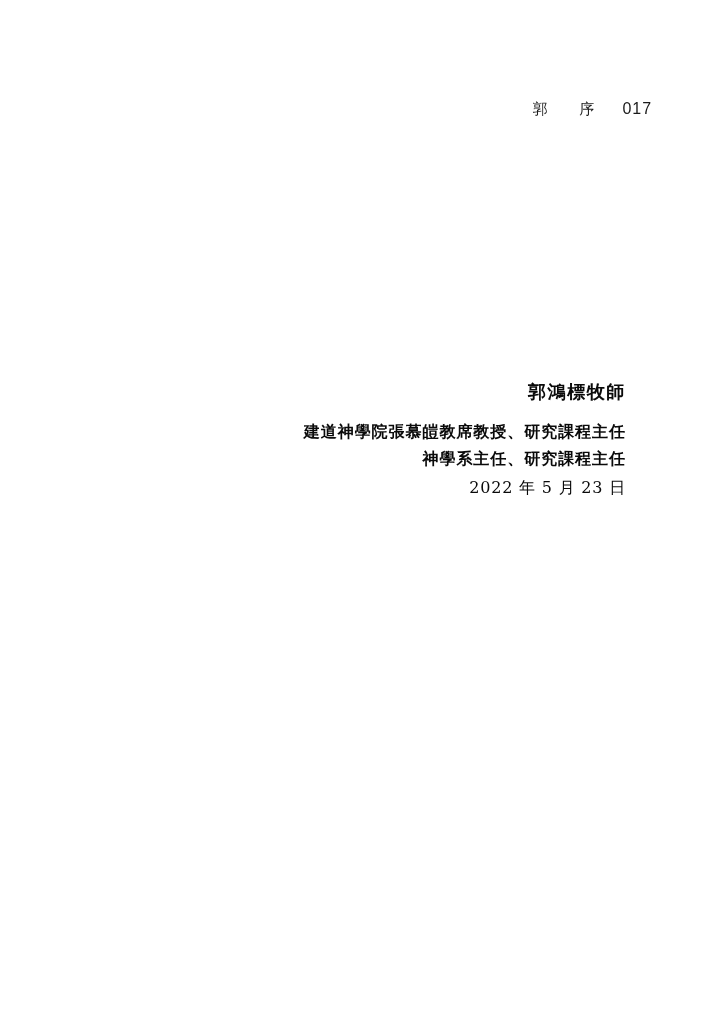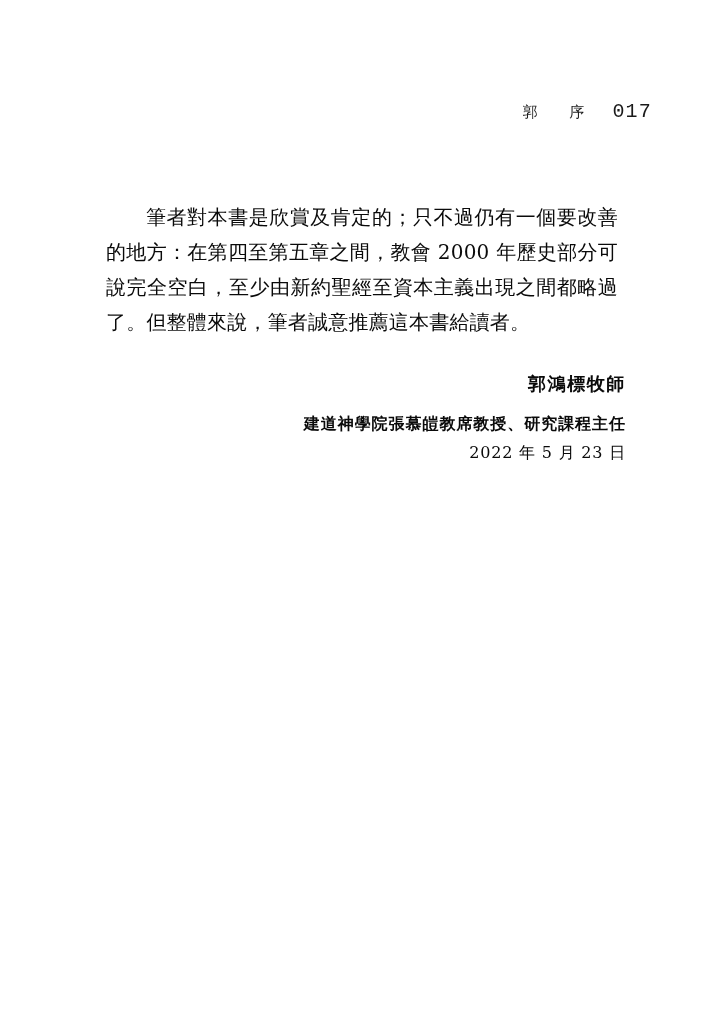--- a/index.html
+++ b/index.html
@@ -29,22 +29,22 @@
     gap: 20px;
     font-family: "DejaVu Serif", serif;
     font-size: 15px;
     letter-spacing: 0.12em;
     color: #1a1a1a;
   }
   .header .header-title {
     letter-spacing: 0.55em;
   }
   .header .header-page {
-    font-family: Liberation Mono, monospace;
-    font-size: 20px;
+    font-family: Liberation Sans, sans-serif;
+    font-size: 16px;
     letter-spacing: 0.06em;
   }
 
   
   .body-block {
     position: absolute;
     top: 200px;
     left: 106px;
     width: 512px;
   }
@@ -67,20 +67,21 @@
     width: 480px;
     text-align: right;
     font-family: "DejaVu Serif", serif;
     color: #0a0a0a;
   }
   .sign-name {
     font-size: 18px;
     letter-spacing: 0.09em;
     font-weight: bold;
     margin-bottom: 14px;
+    margin-top: 8px;
   }
   .sign-line {
     font-size: 16px;
     letter-spacing: 0.06em;
     font-weight: bold;
     line-height: 27px;
   }
   .sign-date {
     margin-top: 6px;
     font-size: 16px;
@@ -91,23 +92,21 @@
 </head>
 <body>
 
 <div class="page">
 
   <div class="header">
     <span class="header-title">郭　序</span>
     <span class="header-page">017</span>
   </div>
 
-  <div class="body-block">
-    <p class="body-para">筆者對本書是欣賞及肯定的；只不過仍有一個要改善的地方：在第四至第五章之間，教會 2000 年歷史部分可說完全空白，至少由新約聖經至資本主義出現之間都略過了。但整體來說，筆者誠意推薦這本書給讀者。</p>
-  </div>
 
   <div class="sign-block">
     <div class="sign-name">郭鴻標牧師</div>
     <div class="sign-line">建道神學院張慕皚教席教授、研究課程主任</div>
+    <div class="sign-line">神學系主任、研究課程主任</div>
     <div class="sign-date">2022 年 5 月 23 日</div>
   </div>
 
 </div>
 
 </body></html>

